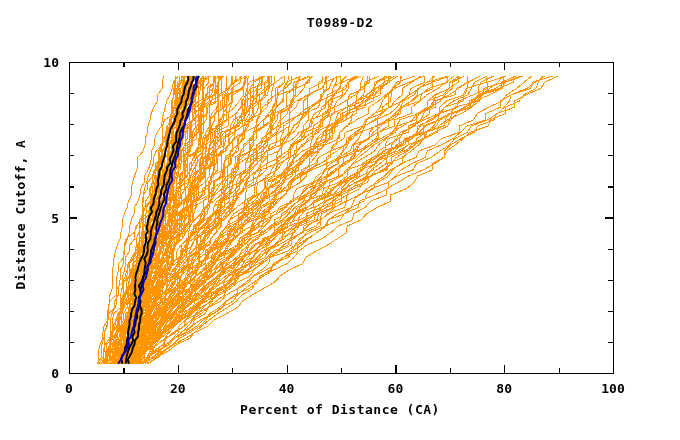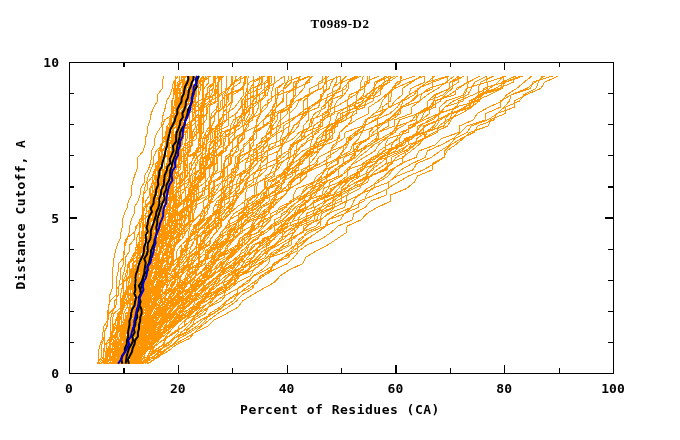--- a/index.html
+++ b/index.html
@@ -22,21 +22,21 @@
     top: 0;
     width: 680px;
     height: 440px;
   }
   #chart-title {
     position: absolute;
     left: 0;
     top: 16px;
     width: 680px;
     text-align: center;
-    font-family: Liberation Serif, serif;
+    font-family: Liberation Mono, monospace;
     font-size: 13px;
     font-weight: bold;
     letter-spacing: 0.5px;
     color: #000000;
   }
   #xlabel {
     position: absolute;
     left: 0;
     top: 402px;
     width: 680px;
@@ -85,21 +85,21 @@
 <body>
 
 <div id="plot-root">
 
   <div id="chart-title">T0989-D2</div>
 
   <div id="ylabel-wrap">
     <div id="ylabel">Distance Cutoff, A</div>
   </div>
 
-  <div id="xlabel">Percent of Residues (CA)</div>
+  <div id="xlabel">Percent of Distance (CA)</div>
 
   <svg id="canvas" width="680" height="440">
     <g id="curves-bulk">
         <path d="M99.15 363.67 L103.08 357.42 L103.08 351.16 L105.04 344.91 L109.39 338.65 L112.42 332.40 L112.42 326.15 L112.42 319.89 L113.90 313.64 L120.66 307.39 L120.66 301.13 L120.66 294.88 L122.00 288.62 L122.74 282.37 L125.20 276.12 L127.07 269.86 L128.05 263.61 L133.96 257.36 L135.81 251.10 L139.10 244.85 L139.10 238.59 L139.10 232.34 L139.56 226.09 L139.56 219.83 L146.29 213.58 L146.29 207.32 L151.38 201.07 L151.38 194.82 L154.68 188.56 L154.68 182.31 L158.92 176.06 L158.92 169.80 L158.92 163.55 L158.92 157.29 L158.92 151.04 L161.10 144.79 L167.40 138.53 L167.40 132.28 L167.40 126.03 L170.92 119.77 L171.37 113.52 L171.37 107.26 L171.81 101.01 L174.11 94.76 L174.11 88.50 L174.11 82.25 L177.98 76.00" fill="none" stroke="#FF9500" stroke-width="1" shape-rendering="crispEdges"></path>
         <path d="M96.92 363.67 L101.51 357.42 L101.51 351.16 L101.71 344.91 L103.93 338.65 L104.33 332.40 L107.41 326.15 L107.41 319.89 L108.86 313.64 L115.37 307.39 L116.89 301.13 L116.89 294.88 L116.89 288.62 L122.63 282.37 L122.63 276.12 L124.78 269.86 L125.36 263.61 L125.36 257.36 L129.84 251.10 L129.84 244.85 L134.89 238.59 L134.89 232.34 L135.80 226.09 L142.73 219.83 L142.73 213.58 L142.73 207.32 L143.15 201.07 L143.35 194.82 L147.83 188.56 L147.83 182.31 L152.69 176.06 L156.30 169.80 L159.08 163.55 L159.08 157.29 L160.18 151.04 L160.18 144.79 L169.52 138.53 L169.52 132.28 L169.52 126.03 L169.52 119.77 L172.05 113.52 L177.28 107.26 L177.28 101.01 L177.28 94.76 L177.97 88.50 L177.97 82.25 L187.36 76.00" fill="none" stroke="#FF9500" stroke-width="1" shape-rendering="crispEdges"></path>
         <path d="M113.87 363.67 L118.92 357.42 L118.92 351.16 L120.83 344.91 L122.23 338.65 L127.06 332.40 L129.38 326.15 L129.38 319.89 L130.45 313.64 L132.31 307.39 L136.15 301.13 L136.15 294.88 L138.09 288.62 L138.09 282.37 L138.09 276.12 L141.64 269.86 L141.64 263.61 L141.64 257.36 L147.53 251.10 L147.53 244.85 L147.53 238.59 L153.69 232.34 L154.47 226.09 L155.25 219.83 L158.55 213.58 L158.55 207.32 L158.55 201.07 L158.55 194.82 L162.00 188.56 L162.00 182.31 L162.00 176.06 L167.14 169.80 L167.52 163.55 L171.63 157.29 L174.02 151.04 L174.02 144.79 L174.02 138.53 L179.64 132.28 L179.64 126.03 L183.79 119.77 L183.79 113.52 L183.79 107.26 L183.79 101.01 L183.79 94.76 L189.40 88.50 L189.40 82.25 L189.40 76.00" fill="none" stroke="#FF9500" stroke-width="1" shape-rendering="crispEdges"></path>
         <path d="M106.01 363.67 L110.62 357.42 L110.62 351.16 L114.08 344.91 L117.01 338.65 L117.01 332.40 L121.23 326.15 L121.23 319.89 L121.23 313.64 L124.35 307.39 L128.30 301.13 L128.47 294.88 L128.47 288.62 L129.04 282.37 L129.75 276.12 L131.10 269.86 L133.86 263.61 L133.86 257.36 L137.86 251.10 L137.86 244.85 L142.53 238.59 L142.53 232.34 L142.53 226.09 L143.21 219.83 L150.15 213.58 L150.15 207.32 L151.40 201.07 L151.40 194.82 L157.20 188.56 L159.30 182.31 L160.68 176.06 L161.01 169.80 L161.01 163.55 L162.11 157.29 L162.11 151.04 L167.11 144.79 L167.11 138.53 L167.11 132.28 L170.66 126.03 L170.66 119.77 L175.29 113.52 L175.29 107.26 L175.29 101.01 L175.29 94.76 L178.32 88.50 L179.23 82.25 L179.23 76.00" fill="none" stroke="#FF9500" stroke-width="1" shape-rendering="crispEdges"></path>
         <path d="M98.12 363.67 L98.12 357.42 L98.39 351.16 L99.99 344.91 L102.57 338.65 L102.96 332.40 L103.80 326.15 L108.23 319.89 L108.23 313.64 L108.23 307.39 L110.15 301.13 L116.03 294.88 L116.03 288.62 L116.91 282.37 L116.91 276.12 L118.73 269.86 L118.73 263.61 L123.72 257.36 L124.02 251.10 L124.28 244.85 L126.09 238.59 L134.36 232.34 L137.15 226.09 L140.24 219.83 L142.51 213.58 L142.51 207.32 L142.51 201.07 L143.23 194.82 L144.64 188.56 L146.59 182.31 L148.36 176.06 L150.80 169.80 L153.37 163.55 L153.37 157.29 L156.27 151.04 L162.55 144.79 L162.55 138.53 L162.55 132.28 L162.55 126.03 L164.55 119.77 L175.45 113.52 L177.49 107.26 L177.49 101.01 L177.49 94.76 L180.72 88.50 L184.47 82.25 L185.11 76.00" fill="none" stroke="#FF9500" stroke-width="1" shape-rendering="crispEdges"></path>
         <path d="M126.05 363.67 L126.05 357.42 L126.05 351.16 L126.05 344.91 L128.54 338.65 L128.54 332.40 L130.59 326.15 L130.59 319.89 L132.99 313.64 L132.99 307.39 L132.99 301.13 L138.22 294.88 L138.22 288.62 L138.54 282.37 L140.56 276.12 L140.56 269.86 L140.56 263.61 L144.52 257.36 L145.27 251.10 L145.27 244.85 L147.34 238.59 L150.27 232.34 L150.27 226.09 L150.27 219.83 L150.27 213.58 L154.71 207.32 L155.63 201.07 L161.13 194.82 L161.13 188.56 L161.13 182.31 L161.13 176.06 L165.97 169.80 L167.26 163.55 L167.26 157.29 L167.26 151.04 L172.94 144.79 L172.94 138.53 L172.94 132.28 L172.94 126.03 L176.83 119.77 L178.75 113.52 L179.89 107.26 L179.89 101.01 L179.89 94.76 L186.70 88.50 L186.84 82.25 L188.20 76.00" fill="none" stroke="#FF9500" stroke-width="1" shape-rendering="crispEdges"></path>
         <path d="M124.47 363.67 L124.56 357.42 L126.89 351.16 L126.89 344.91 L129.94 338.65 L129.94 332.40 L133.86 326.15 L133.86 319.89 L134.54 313.64 L135.30 307.39 L135.30 301.13 L135.30 294.88 L142.45 288.62 L142.45 282.37 L142.45 276.12 L142.45 269.86 L142.65 263.61 L148.49 257.36 L148.49 251.10 L149.17 244.85 L155.54 238.59 L155.54 232.34 L155.54 226.09 L155.54 219.83 L161.06 213.58 L161.06 207.32 L161.06 201.07 L164.09 194.82 L164.09 188.56 L169.33 182.31 L169.89 176.06 L169.89 169.80 L169.89 163.55 L169.89 157.29 L172.28 151.04 L172.35 144.79 L174.71 138.53 L177.55 132.28 L182.55 126.03 L182.55 119.77 L186.49 113.52 L186.49 107.26 L188.75 101.01 L188.92 94.76 L188.92 88.50 L192.21 82.25 L192.21 76.00" fill="none" stroke="#FF9500" stroke-width="1" shape-rendering="crispEdges"></path>

